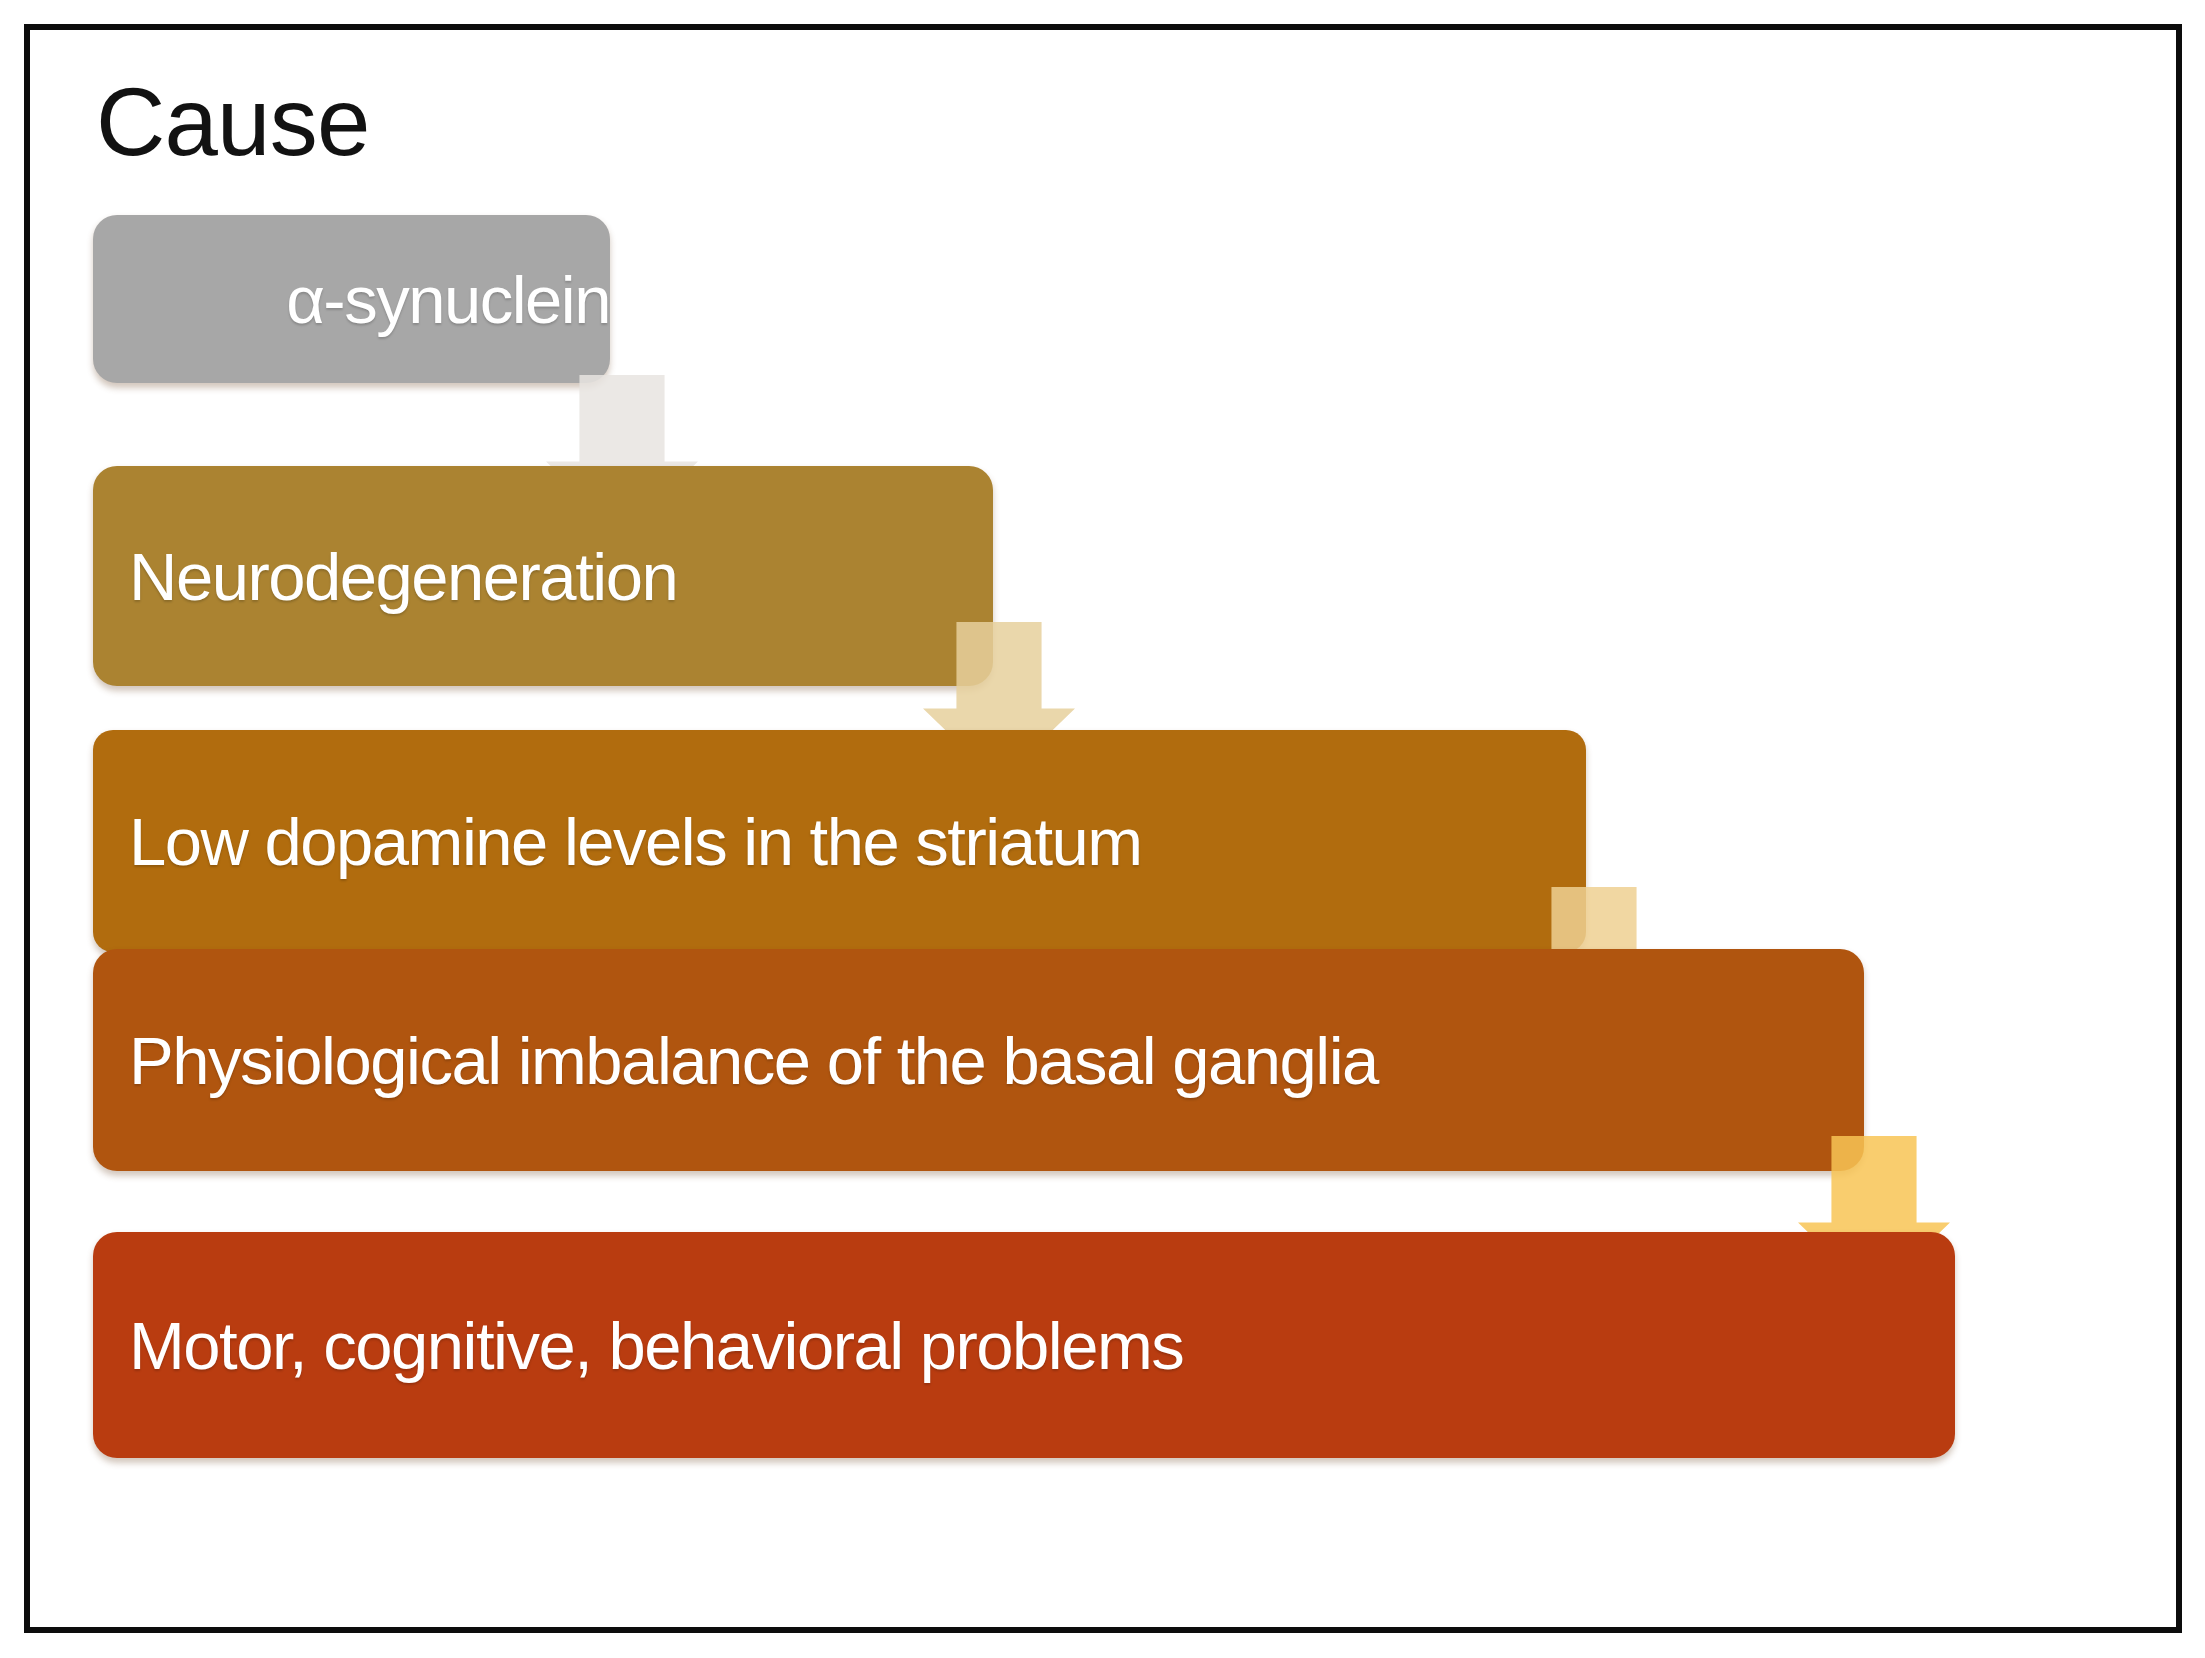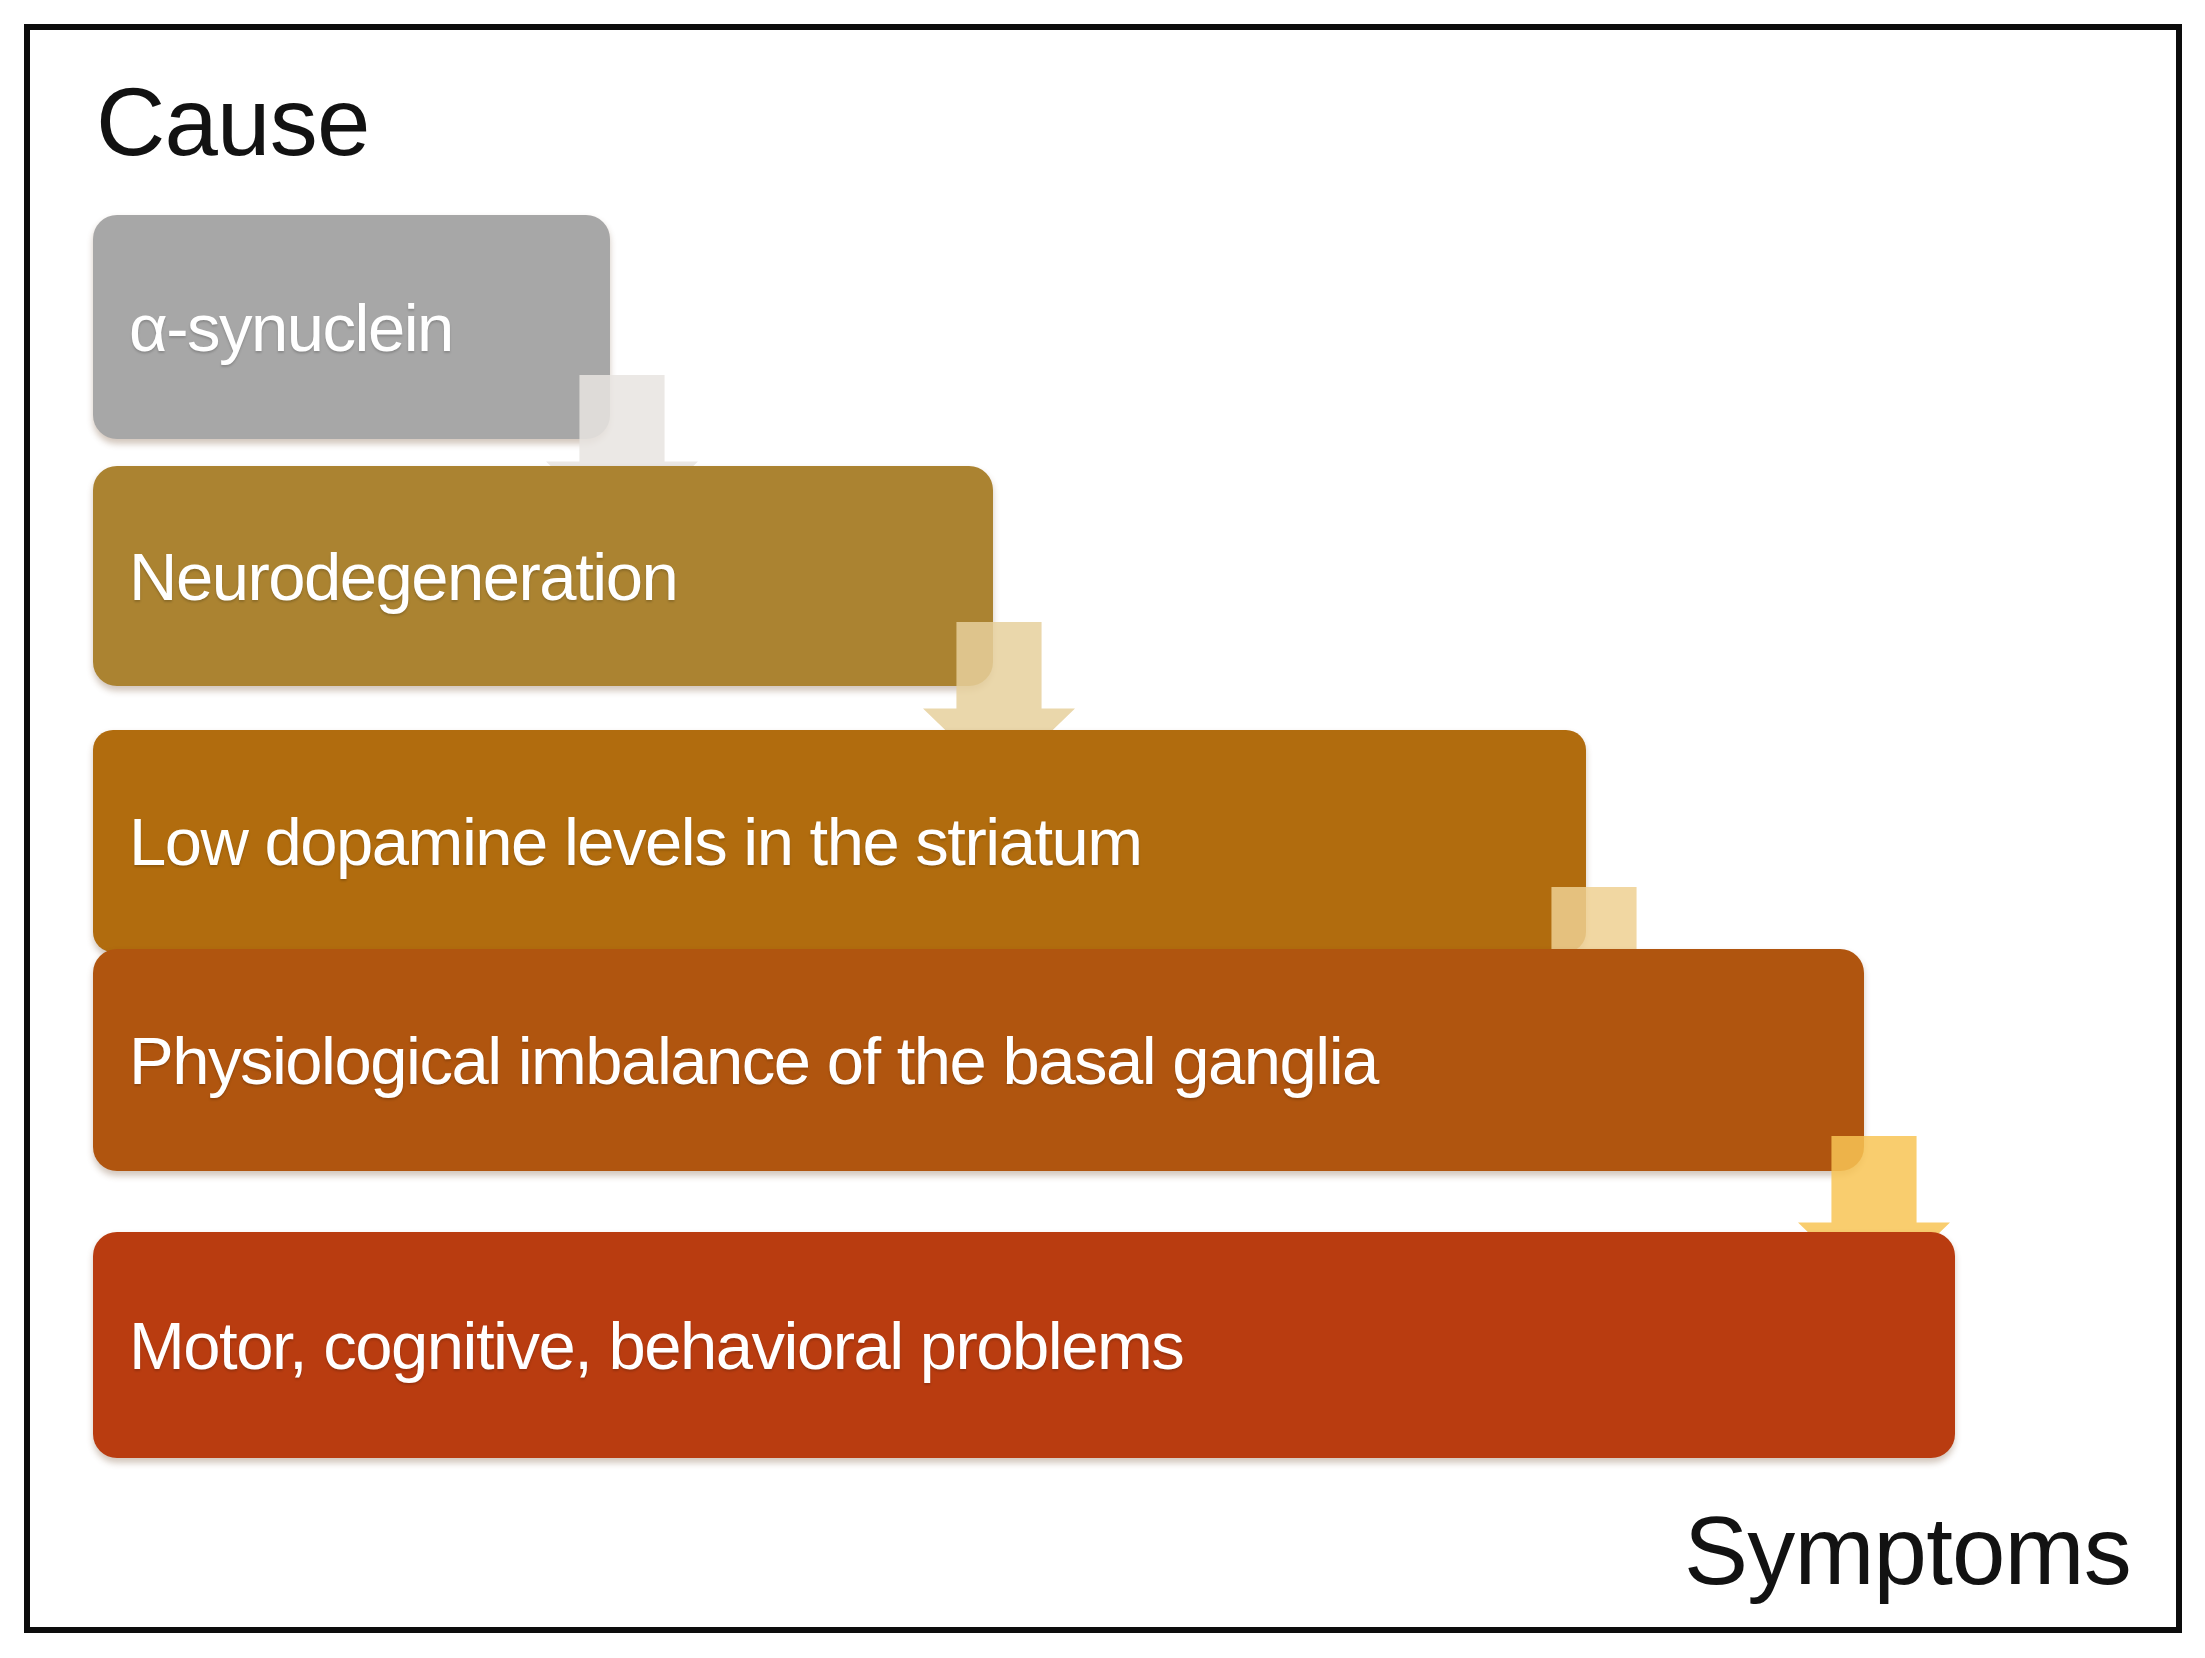--- a/index.html
+++ b/index.html
@@ -46,21 +46,21 @@
     padding-left:36px;
     box-shadow:0 4.6px 6.8px rgba(110,70,35,0.30);
   }
   .step .label{
     color:#ffffff;
     font-size:67px;
     letter-spacing:-1.5px;
     white-space:nowrap;
     text-shadow:0 1.5px 2.3px rgba(0,0,0,0.18);
   }
-  .b1{top:215px;width:517px;height:224px;}
+  .b1{top:215px;width:517px;height:168px;justify-content:flex-end;}
   .b2{top:466px;width:900px;height:220px;}
   .b3{top:730px;width:1493px;height:222px;border-radius:20px;}
   .b4{top:949px;width:1771px;height:222px;}
   .b5{top:1232px;width:1862px;height:226px;}
   .down-arrow{
     position:absolute;
     width:152px;height:160px;
     opacity:0.85;
     clip-path:polygon(22% 0%, 78% 0%, 78% 54%, 100% 54%, 50% 100%, 0% 54%, 22% 54%);
   }
@@ -98,15 +98,14 @@
   <div class="step b4" style="background-color: rgb(176, 85, 15);">
     <span class="label">Physiological imbalance of the basal ganglia</span>
   </div>
 
   <div class="down-arrow a4" style="background-color: rgb(248, 196, 85);"></div>
 
   <div class="step b5" style="background-color: rgb(185, 60, 16);">
     <span class="label">Motor, cognitive, behavioral problems</span>
   </div>
 
-  <div class="diagram-footer">Symptoms</div>
 </div>
 
 
 </body></html>

